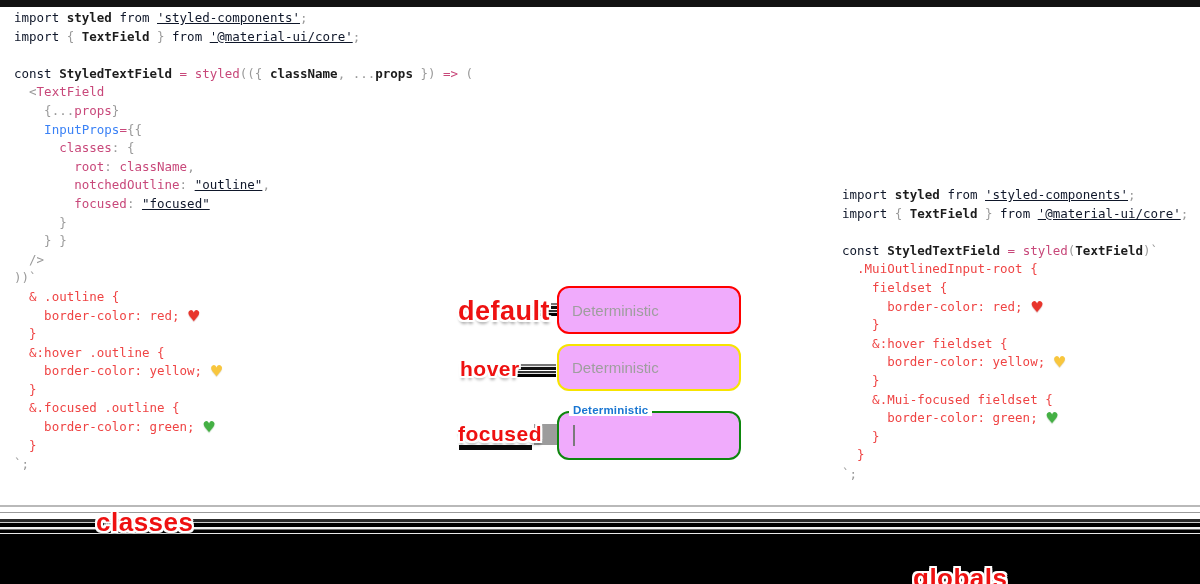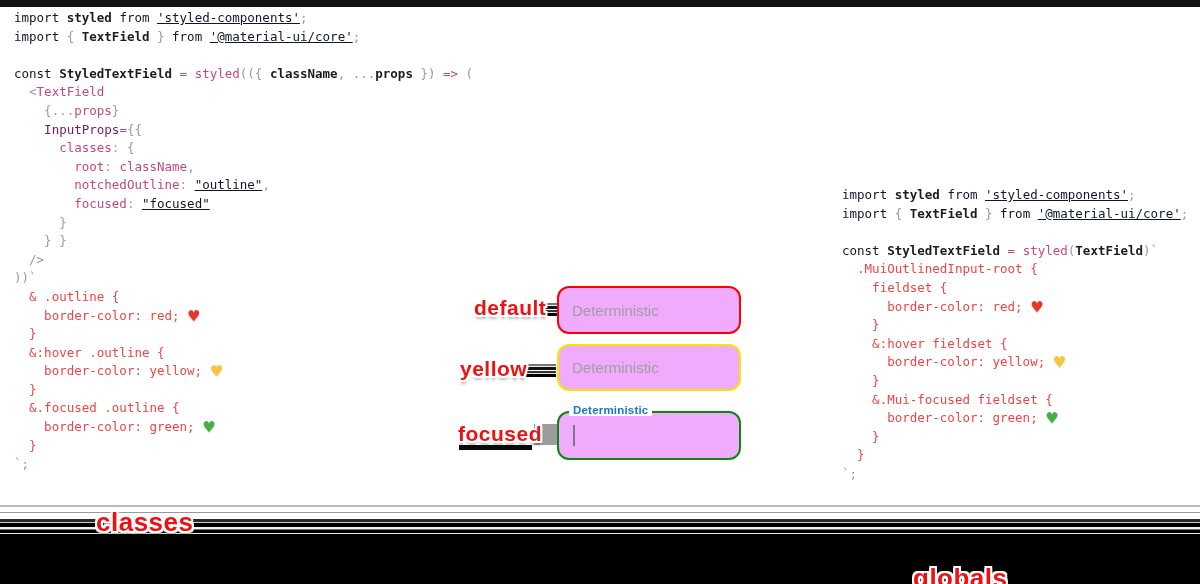--- a/index.html
+++ b/index.html
@@ -30,21 +30,21 @@
 
   
   .code{position:absolute;font-size:12.5px;line-height:18.6px;white-space:pre;color:#222;}
   .code-left{left:14px;top:9px;}
   .code-right{left:842px;top:186px;}
   .code-line{height:18.6px;}
   .c-k{color:#0f172a;}
   .c-i{color:#1c1c1c;font-weight:bold;}
   .c-m{color:#c8487a;}
   .c-s{color:#0f172a;text-decoration:underline;}
-  .c-g{color:#701a75;}
+  .c-g{color:#3b82f6;}
   .c-c{color:#ef4444;}
   .c-p{color:#9a9a9a;}
   .heart{font-family:"DejaVu Sans", sans-serif;font-size:15px;vertical-align:-1px;}
   .c-hr{color:#e8352c;text-shadow:0 1px 1px rgba(150,0,0,.35);}
   .c-hy{color:#f8c63d;text-shadow:0 1px 1px rgba(160,120,0,.35);}
   .c-hg{color:#44b044;text-shadow:0 1px 1px rgba(0,110,0,.35);}
 
   
   .field{position:absolute;left:557px;width:184px;box-sizing:border-box;background:#f0abfc;border-radius:12px;z-index:2;}
   .field-default{top:286px;height:48px;border:2px solid var(--default-border,#ff0000);}
@@ -64,21 +64,21 @@
 
   
   .ann{
     position:absolute;font-family:"Liberation Sans", sans-serif;font-weight:bold;
     color:var(--annotation-red,#ee1111);z-index:3;letter-spacing:.5px;
     text-shadow:
       -2px -2px 0 #fff, 2px -2px 0 #fff, -2px 2px 0 #fff, 2px 2px 0 #fff,
       -2px 0 0 #fff, 2px 0 0 #fff, 0 -2px 0 #fff, 0 2px 0 #fff,
       0 4px 3px rgba(0,0,0,.35);
   }
-  .ann-default{left:458px;top:296px;font-size:21px;margin-left:16px;}
+  .ann-default{left:458px;top:296px;font-size:27px;}
   .ann-hover{left:460px;top:357px;font-size:21px;}
   .ann-focused{left:458px;top:422px;font-size:21px;}
   .ann-classes{left:96px;top:507px;font-size:26px;}
   .ann-globals{left:913px;top:519px;font-size:26px;margin-top:44px;}
 
   
   .conn{position:absolute;z-index:2;}
   .conn-stripes{
     background:repeating-linear-gradient(to bottom,
       #777 0 2px,#eee 2px 3px,#111 3px 6px,#fff 6px 7px,#333 7px 9px,#ddd 9px 10px,#000 10px 13px);
@@ -96,21 +96,21 @@
 <div class="code code-left" id="code-left"><div class="code-line"><span class="c-k">import </span><span class="c-i">styled </span><span class="c-k">from </span><span class="c-s">'styled-components'</span><span class="c-p">;</span></div><div class="code-line"><span class="c-k">import </span><span class="c-p">{ </span><span class="c-i">TextField</span><span class="c-p"> } </span><span class="c-k">from </span><span class="c-s">'@material-ui/core'</span><span class="c-p">;</span></div><div class="code-line">&nbsp;</div><div class="code-line"><span class="c-k">const </span><span class="c-i">StyledTextField </span><span class="c-m">= </span><span class="c-m">styled</span><span class="c-p">(({ </span><span class="c-i">className</span><span class="c-p">, ...</span><span class="c-i">props</span><span class="c-p"> }) </span><span class="c-m">=&gt; </span><span class="c-p">(</span></div><div class="code-line"><span class="c-p">  &lt;</span><span class="c-m">TextField</span></div><div class="code-line"><span class="c-p">    {...</span><span class="c-m">props</span><span class="c-p">}</span></div><div class="code-line"><span class="c-p">    </span><span class="c-g">InputProps</span><span class="c-m">=</span><span class="c-p">{{</span></div><div class="code-line"><span class="c-p">      </span><span class="c-m">classes</span><span class="c-p">: {</span></div><div class="code-line"><span class="c-p">        </span><span class="c-m">root</span><span class="c-p">: </span><span class="c-m">className</span><span class="c-p">,</span></div><div class="code-line"><span class="c-p">        </span><span class="c-m">notchedOutline</span><span class="c-p">: </span><span class="c-s">"outline"</span><span class="c-p">,</span></div><div class="code-line"><span class="c-p">        </span><span class="c-m">focused</span><span class="c-p">: </span><span class="c-s">"focused"</span></div><div class="code-line"><span class="c-p">      }</span></div><div class="code-line"><span class="c-p">    } }</span></div><div class="code-line"><span class="c-p">  /&gt;</span></div><div class="code-line"><span class="c-p">))`</span></div><div class="code-line"><span class="c-c">  &amp; .outline {</span></div><div class="code-line"><span class="c-c">    border-color: red; </span><span class="c-hr heart">♥</span></div><div class="code-line"><span class="c-c">  }</span></div><div class="code-line"><span class="c-c">  &amp;:hover .outline {</span></div><div class="code-line"><span class="c-c">    border-color: yellow; </span><span class="c-hy heart">♥</span></div><div class="code-line"><span class="c-c">  }</span></div><div class="code-line"><span class="c-c">  &amp;.focused .outline {</span></div><div class="code-line"><span class="c-c">    border-color: green; </span><span class="c-hg heart">♥</span></div><div class="code-line"><span class="c-c">  }</span></div><div class="code-line"><span class="c-p">`;</span></div></div>
 
 <div class="code code-right" id="code-right"><div class="code-line"><span class="c-k">import </span><span class="c-i">styled </span><span class="c-k">from </span><span class="c-s">'styled-components'</span><span class="c-p">;</span></div><div class="code-line"><span class="c-k">import </span><span class="c-p">{ </span><span class="c-i">TextField</span><span class="c-p"> } </span><span class="c-k">from </span><span class="c-s">'@material-ui/core'</span><span class="c-p">;</span></div><div class="code-line">&nbsp;</div><div class="code-line"><span class="c-k">const </span><span class="c-i">StyledTextField </span><span class="c-m">= </span><span class="c-m">styled</span><span class="c-p">(</span><span class="c-i">TextField</span><span class="c-p">)`</span></div><div class="code-line"><span class="c-c">  .MuiOutlinedInput-root {</span></div><div class="code-line"><span class="c-c">    fieldset {</span></div><div class="code-line"><span class="c-c">      border-color: red; </span><span class="c-hr heart">♥</span></div><div class="code-line"><span class="c-c">    }</span></div><div class="code-line"><span class="c-c">    &amp;:hover fieldset {</span></div><div class="code-line"><span class="c-c">      border-color: yellow; </span><span class="c-hy heart">♥</span></div><div class="code-line"><span class="c-c">    }</span></div><div class="code-line"><span class="c-c">    &amp;.Mui-focused fieldset {</span></div><div class="code-line"><span class="c-c">      border-color: green; </span><span class="c-hg heart">♥</span></div><div class="code-line"><span class="c-c">    }</span></div><div class="code-line"><span class="c-c">  }</span></div><div class="code-line"><span class="c-p">`;</span></div></div>
 
 <div class="ann ann-default">default</div>
 <div class="conn conn-stripes conn-default"></div>
 <div class="field field-default">
   <input type="text" placeholder="Deterministic" style="">
 </div>
 
-<div class="ann ann-hover">yellow</div>
+<div class="ann ann-hover">hover</div>
 <div class="conn conn-stripes conn-hover"></div>
 <div class="field field-hover">
   <input type="text" placeholder="Deterministic" style="">
 </div>
 
 <div class="ann ann-focused">focused</div>
 <div class="conn conn-focused-block"></div>
 <div class="conn conn-focused-bar"></div>
 <div class="field field-focused">
   <span class="notch-label">Deterministic</span>

